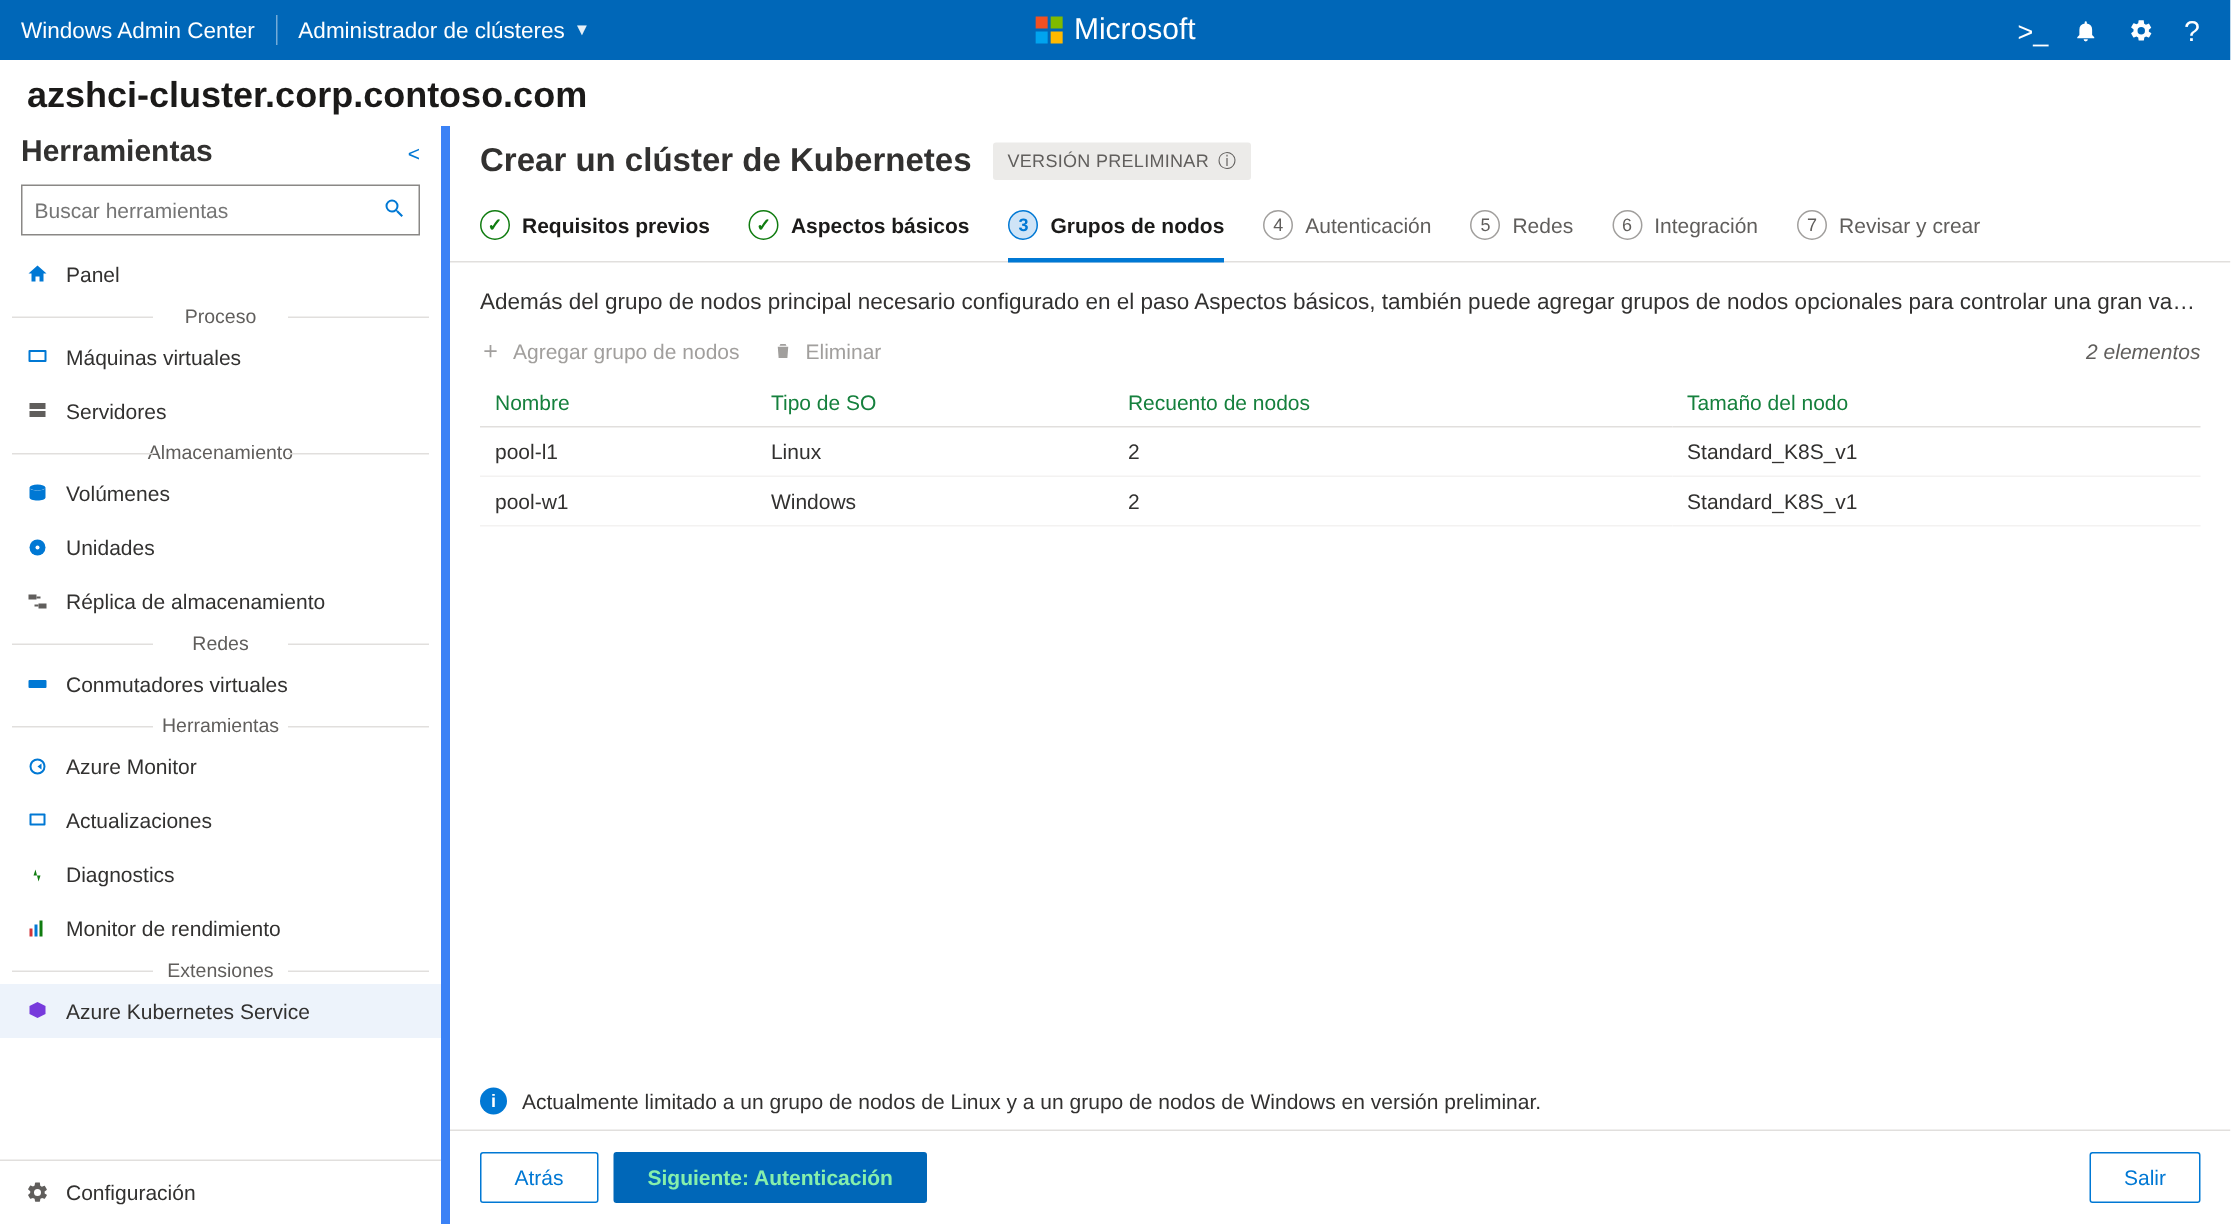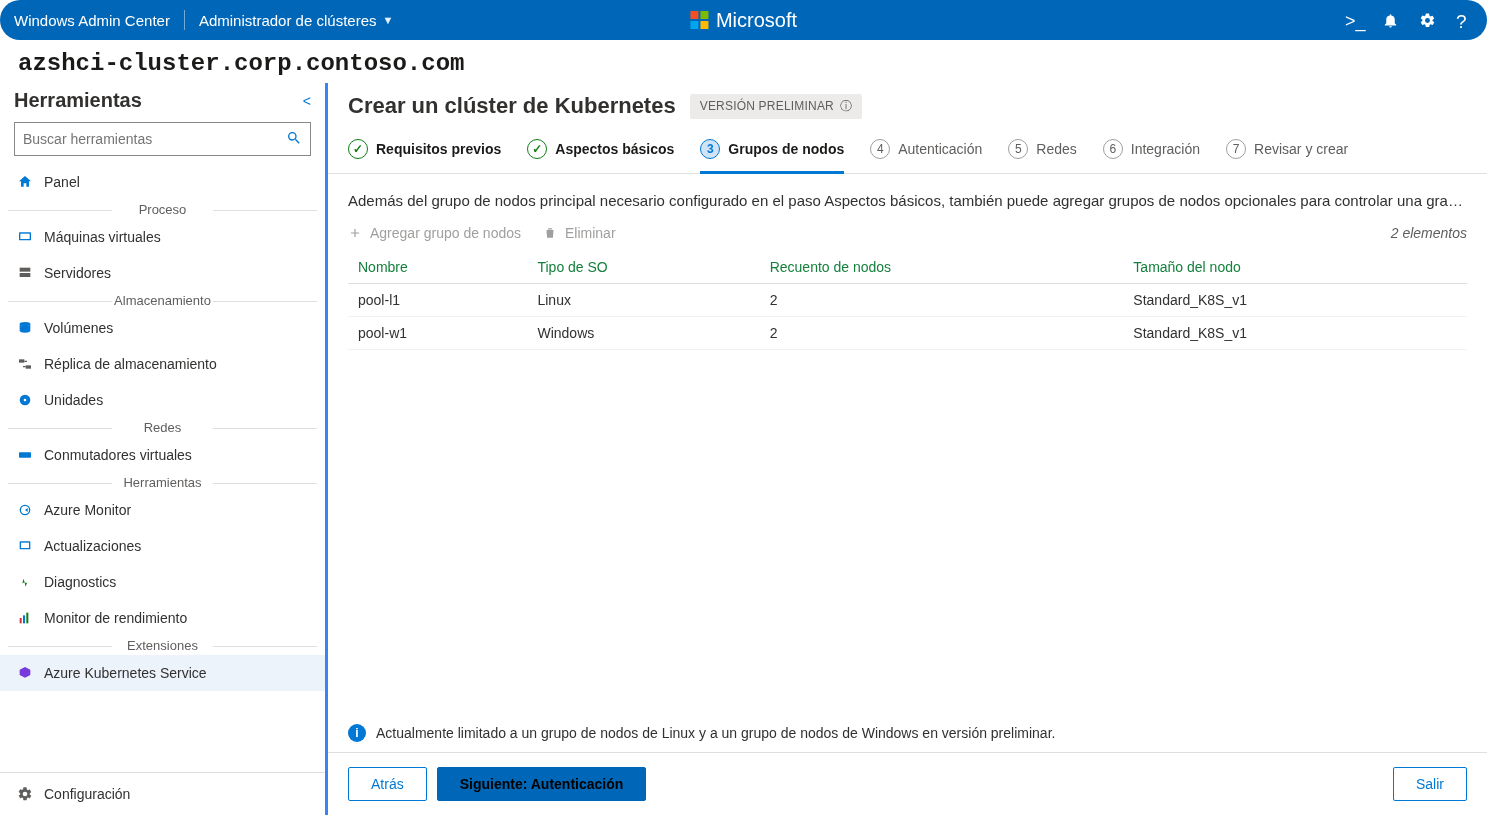--- a/index.html
+++ b/index.html
@@ -1,38 +1,38 @@
 <!DOCTYPE html>
 <html><head>
 <meta charset="utf-8">
 <style>
   * { box-sizing: border-box; margin: 0; padding: 0; }
   body { font-family: "Segoe UI", Tahoma, sans-serif; font-size: 14px; color: #323130; width: 1487px; height: 816px; overflow: hidden; }
 
   
-  .topbar { height: 40px; background: #0067b8; color: #fff; display: flex; align-items: center; padding: 0 14px; border-radius: 20px; }
+  .topbar { height: 40px; background: #0067b8; color: #fff; display: flex; align-items: center; padding: 0 14px; }
   .topbar .brand { font-size: 15px; font-weight: 400; }
   .topbar .divider { width: 1px; height: 20px; background: rgba(255,255,255,.45); margin: 0 14px; }
   .topbar .context { display: flex; align-items: center; gap: 6px; font-size: 15px; cursor: pointer; }
   .topbar .chev { font-size: 11px; opacity: .9; }
   .topbar .center-brand { position: absolute; left: 50%; transform: translateX(-50%); display: flex; align-items: center; gap: 8px; font-size: 20px; }
   .mslogo { width: 18px; height: 18px; display: grid; grid-template-columns: 1fr 1fr; grid-template-rows: 1fr 1fr; gap: 2px; }
   .mslogo span:nth-child(1){background:#f25022;} .mslogo span:nth-child(2){background:#7fba00;}
   .mslogo span:nth-child(3){background:#00a4ef;} .mslogo span:nth-child(4){background:#ffb900;}
   .topbar .actions { margin-left: auto; display: flex; align-items: center; gap: 20px; }
   .topbar .actions svg, .topbar .actions .glyph { width: 17px; height: 17px; fill: #fff; color:#fff; }
   .glyph { font-size: 18px; line-height: 1; }
 
   
-  .cluster-title { padding: 10px 31px 6px 18px; font-size: 24px; font-weight: 700; color:#1b1a19;font-family:Liberation Mono, monospace; }
+  .cluster-title { padding: 10px 31px 6px 18px; font-size: 24px; font-weight: 700; color:#1b1a19; }
 
   
   .shell { display: flex; height: calc(816px - 40px - 44px); }
 
-  .sidebar { width: 328px; border-right: 3px solid #3b82f6; display:flex; flex-direction:column; }
+  .sidebar { width: 300px; border-right: 6px solid #3b82f6; display:flex; flex-direction:column; }
   .sidebar-header { display:flex; align-items:center; padding: 6px 14px 10px 14px; }
   .sidebar-header h2 { font-size: 20px; font-weight:600; flex:1; }
   .collapse-chev { color:#0078d4; font-size:14px; cursor:pointer; }
 
   .searchbox { margin: 0 14px 8px 14px; display:flex; align-items:center; border:1px solid #8a8886; height:34px; padding:0 8px; }
   .searchbox input { flex:1; border:0; outline:0; font-size:14px; color:#605e5c; background:transparent; }
   .searchbox .sicon { color:#0078d4; }
 
   .nav { overflow:auto; flex:1; }
   .nav-group-label { text-align:center; font-size:13px; color:#605e5c; position:relative; margin:2px 0; }
@@ -75,21 +75,21 @@
   table.grid { width:100%; margin-top:10px; border-collapse:collapse; font-size:14px; }
   table.grid th { text-align:left; font-weight:400; color:#15803d; padding:8px 10px; border-bottom:1px solid #e1dfdd; }
   table.grid td { padding:8px 10px; border-bottom:1px solid #f3f2f1; }
 
   .info-bar { display:flex; align-items:center; gap:10px; margin: 0 20px 10px 20px; color:#323130; font-size:14px; }
   .info-bar .i { width:18px; height:18px; border-radius:50%; background:#0078d4; color:#fff; font-size:12px; font-weight:700; display:flex; align-items:center; justify-content:center; }
 
   .footer-bar { border-top:1px solid #e1dfdd; padding:14px 20px; display:flex; align-items:center; gap:10px; }
   .btn { height:34px; padding:0 22px; font-size:14px; cursor:pointer; border-radius:2px; }
   .btn.outline { background:#fff; border:1px solid #0078d4; color:#0078d4; }
-  .btn.primary { background:#0067b8; border:1px solid #0067b8; color:#000000; font-weight:600; }
+  .btn.primary { background:#0067b8; border:1px solid #0067b8; color:#86efac; font-weight:600; }
   .footer-bar .spacer { flex:1; }
 
   
   .ic-blue { fill:#0078d4; }
   .ic-grey { fill:#605e5c; }
 </style>
 </head>
 <body>
 
 <div class="topbar">
@@ -172,35 +172,35 @@
             <svg viewBox="0 0 24 24">
               <ellipse fill="#0078d4" cx="12" cy="6" rx="8" ry="3"></ellipse>
               <path fill="#0078d4" d="M4 6v10c0 1.7 3.6 3 8 3s8-1.3 8-3V6c0 1.7-3.6 3-8 3S4 7.7 4 6z"></path>
             </svg>
           </span>
           <span>Volúmenes</span>
         </div>
         <div class="nav-item">
           <span class="nicon">
             <svg viewBox="0 0 24 24">
+              <circle fill="#0078d4" cx="12" cy="12" r="8"></circle>
+              <circle fill="#fff" cx="12" cy="12" r="2"></circle>
+            </svg>
+          </span>
+          <span>Unidades</span>
+        </div>
+        <div class="nav-item">
+          <span class="nicon">
+            <svg viewBox="0 0 24 24">
               <rect fill="#605e5c" x="3" y="5" width="8" height="5"></rect>
               <rect fill="#605e5c" x="13" y="14" width="8" height="5"></rect>
               <path fill="#605e5c" d="M11 7h4v2h-4zM9 15h4v2H9z"></path>
             </svg>
           </span>
           <span>Réplica de almacenamiento</span>
-        </div>
-        <div class="nav-item">
-          <span class="nicon">
-            <svg viewBox="0 0 24 24">
-              <circle fill="#0078d4" cx="12" cy="12" r="8"></circle>
-              <circle fill="#fff" cx="12" cy="12" r="2"></circle>
-            </svg>
-          </span>
-          <span>Unidades</span>
         </div>
         <div class="nav-group-label">Redes</div>
         <div class="nav-item">
           <span class="nicon">
             <svg viewBox="0 0 24 24">
               <rect fill="#0078d4" x="3" y="8" width="18" height="8" rx="1"></rect>
             </svg>
           </span>
           <span>Conmutadores virtuales</span>
         </div>

